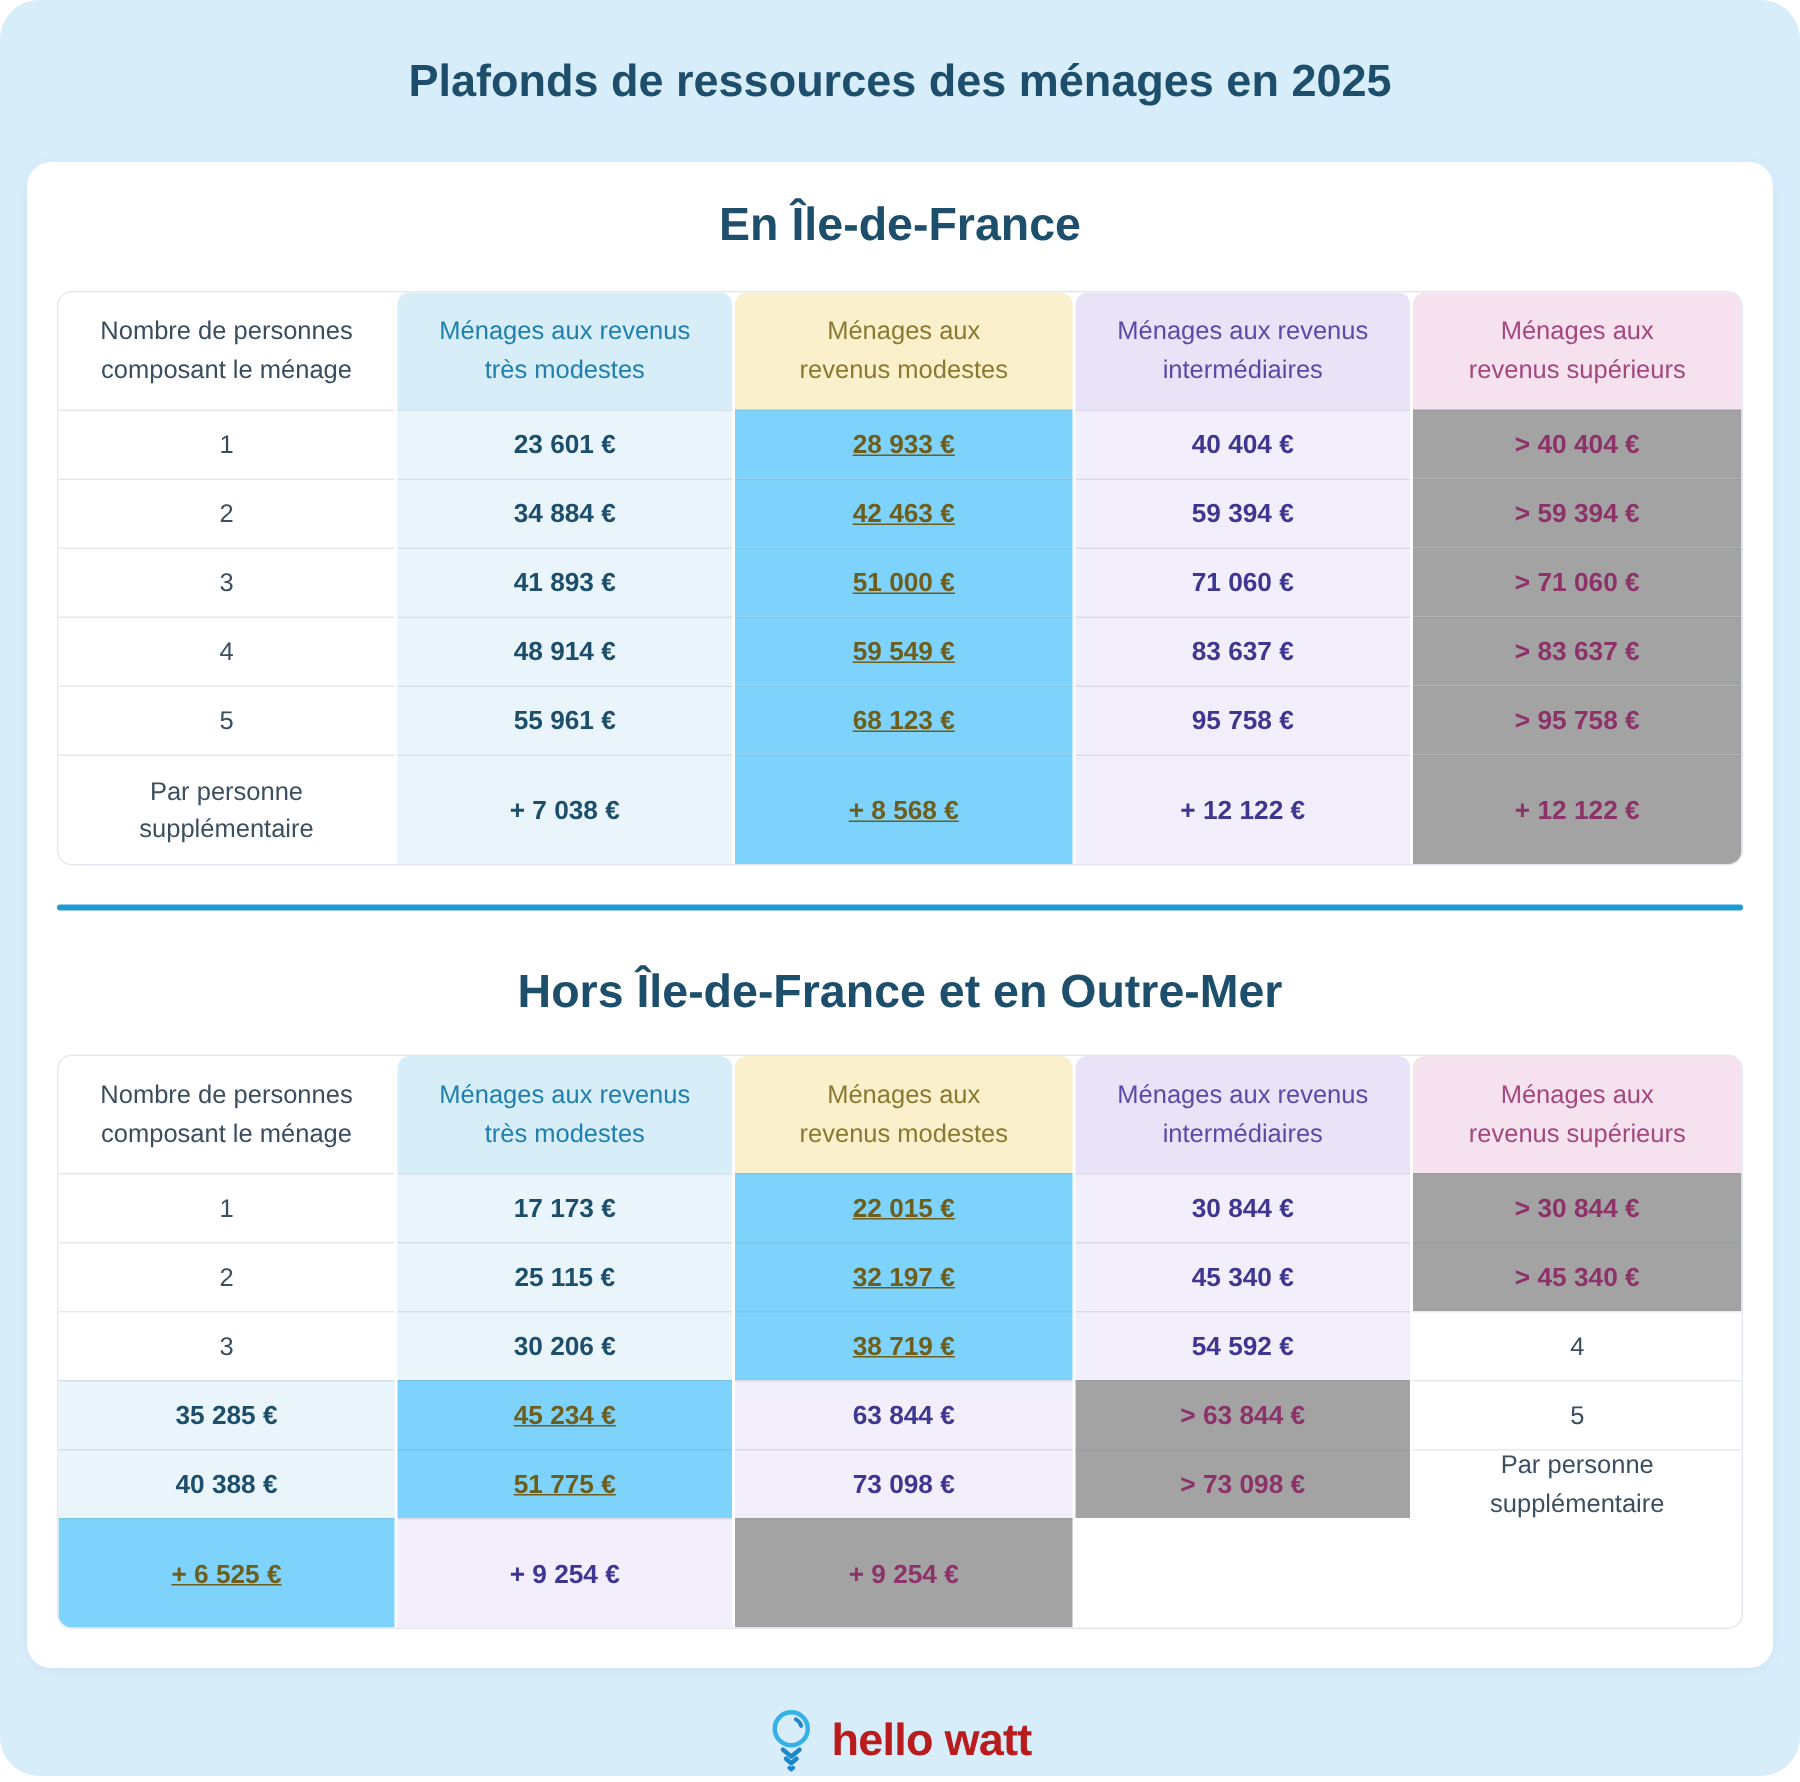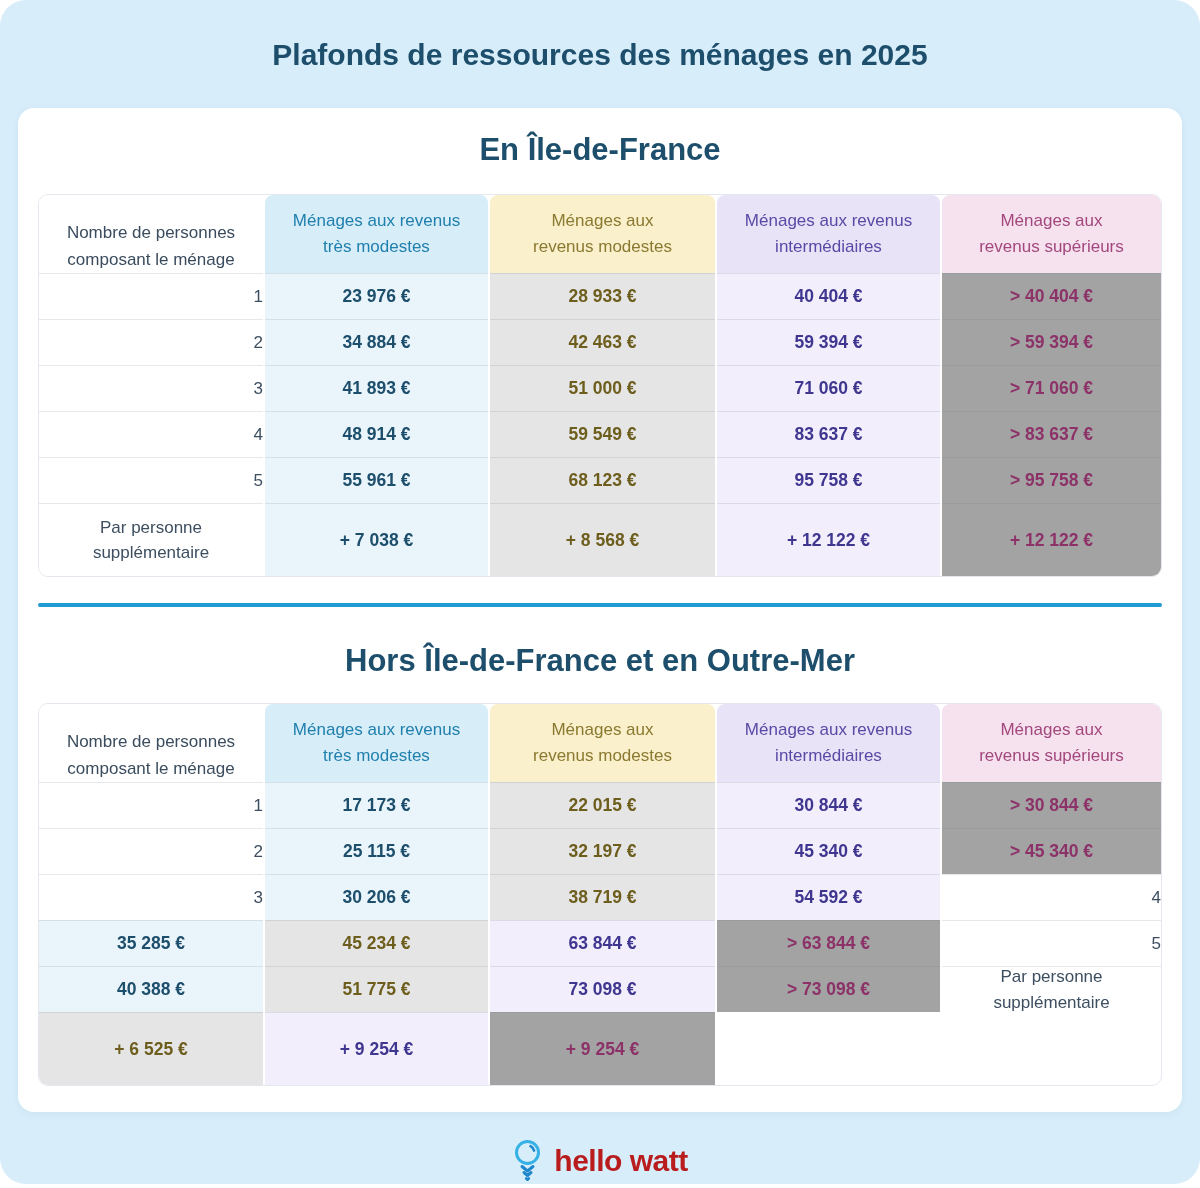--- a/index.html
+++ b/index.html
@@ -30,27 +30,27 @@
     border:1px solid #e4e8ee;border-radius:10px;overflow:hidden;
   }
   .cell{
     display:flex;align-items:center;justify-content:center;text-align:center;
     font-size:17px;white-space:nowrap;box-sizing:border-box;
   }
   .hd{flex-direction:column;line-height:1.55;white-space:normal;}
   .hd span{display:block;}
   .bt{border-top:1px solid rgba(116,132,150,0.18);}
   .val{font-weight:700;font-size:17.5px;}
-  .col0{background:#ffffff;color:#3c4e60;justify-content:flex-end;}
+  .col0{background:#ffffff;color:#3c4e60;}
   .col0.lbl{font-weight:400;white-space:normal;line-height:1.5;padding:0 26px;}
   .hd.col0{color:#3a4c5e;}
   .hd.col1{background:#d7edf8;color:#1f7fad;}
   .td.col1{background:#e9f5fb;color:#1d4e6b;}
   .hd.col2{background:#faf0cb;color:#8a7930;}
-  .td.col2{background:#e5e5e5;color:#6e5e1d;}
+  .td.col2{background:#7dd3fc;color:#6e5e1d;text-decoration:underline;}
   .hd.col3{background:#e9e3f8;color:#5a49a5;}
   .td.col3{background:#f2eefb;color:#3f3690;}
   .hd.col4{background:#f6e2ee;color:#a3487e;}
   .td.col4{background:#a3a3a3;color:#8c3268;}
   .hd.col1,.hd.col2,.hd.col3,.hd.col4{border-radius:8px 8px 0 0;}
   .divider{height:4px;background:#1f9ad2;border-radius:2px;margin-top:26px;}
   .footer{
     height:98px;display:flex;align-items:center;justify-content:center;gap:11px;
   }
   .brand-name{font-size:30px;font-weight:700;color:#b91c1c;letter-spacing:-0.5px;}
@@ -83,21 +83,21 @@
       <div class="cell hd col3">
         <span>Ménages aux revenus</span>
         <span>intermédiaires</span>
       </div>
       <div class="cell hd col4">
         <span>Ménages aux</span>
         <span>revenus supérieurs</span>
       </div>
 
       <div class="cell td col0 bt">1</div>
-      <div class="cell td col1 bt val">23 976 €</div>
+      <div class="cell td col1 bt val">23 601 €</div>
       <div class="cell td col2 bt val">28 933 €</div>
       <div class="cell td col3 bt val">40 404 €</div>
       <div class="cell td col4 bt val">&gt; 40 404 €</div>
 
       <div class="cell td col0 bt">2</div>
       <div class="cell td col1 bt val">34 884 €</div>
       <div class="cell td col2 bt val">42 463 €</div>
       <div class="cell td col3 bt val">59 394 €</div>
       <div class="cell td col4 bt val">&gt; 59 394 €</div>
 

